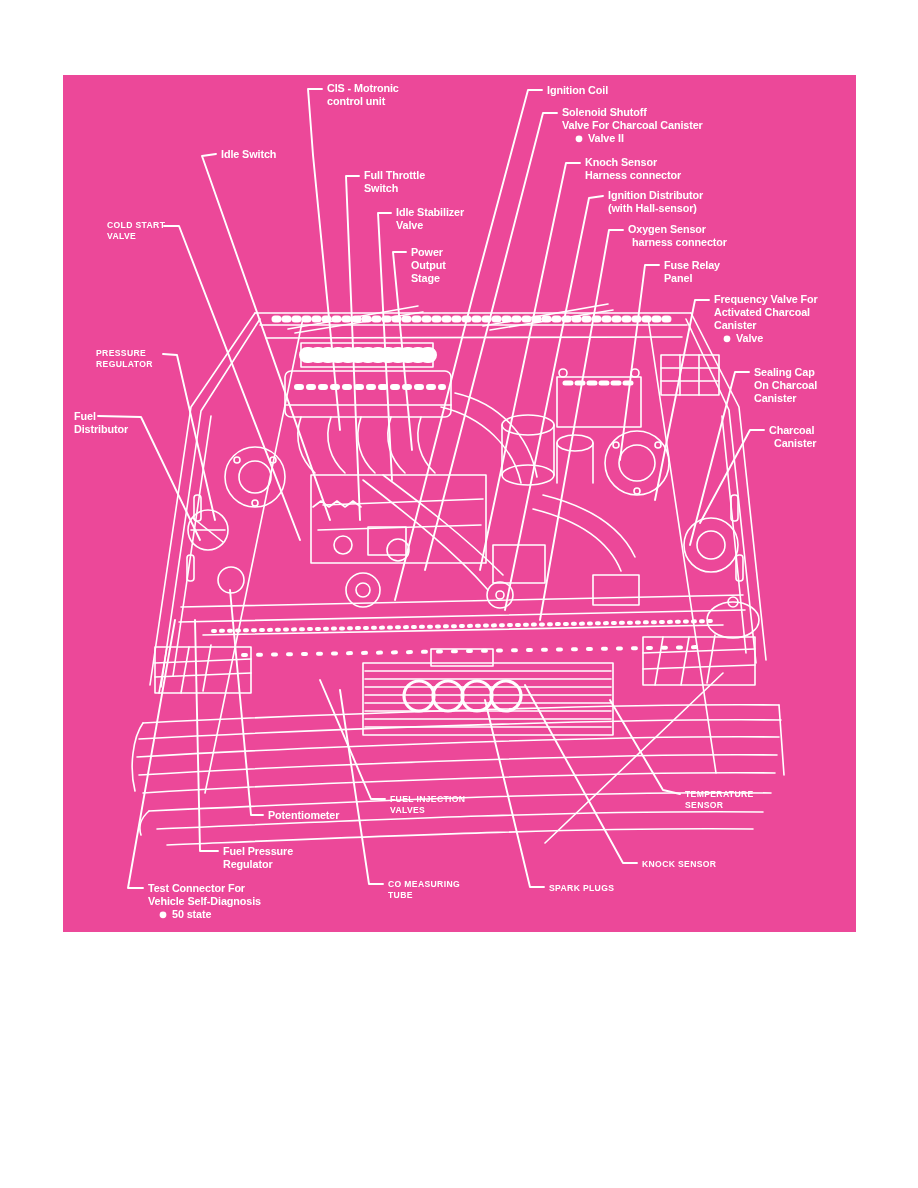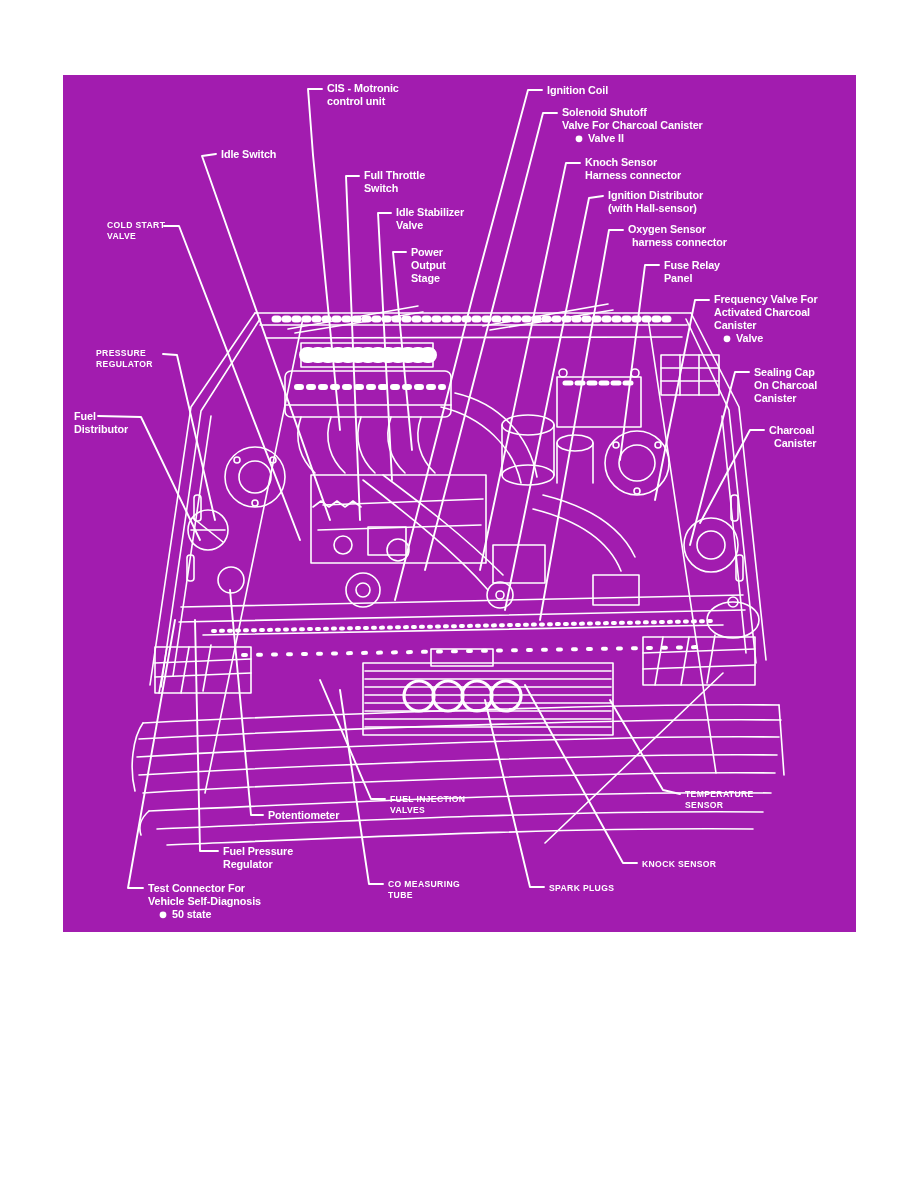--- a/index.html
+++ b/index.html
@@ -3,21 +3,21 @@
 <meta charset="utf-8">
 <style>
   html,body{margin:0;padding:0;}
   body{
     width:918px;height:1188px;position:relative;
     background:#ffffff;
     font-family:"Liberation Sans","DejaVu Sans",sans-serif;
   }
   .frame{
     position:absolute;left:63px;top:75px;width:793px;height:857px;
-    background:#a21caf;overflow:hidden;text-align:center;
+    background:#ec4899;overflow:hidden;text-align:center;
   }
   svg{display:block;}
   #engine-art{stroke:#ffffff;fill:none;stroke-width:1.6;stroke-linecap:round;stroke-linejoin:round;}
   #labels-layer polyline{stroke:#ffffff;stroke-width:1.9;fill:none;stroke-linecap:round;stroke-linejoin:round;}
   .lbl-normal{fill:#ffffff;font-size:10.8px;font-weight:bold;letter-spacing:-0.1px;}
   .lbl-small{fill:#ffffff;font-size:8.6px;font-weight:bold;letter-spacing:0.35px;}
   .bullet{fill:#ffffff;stroke:none;}
 </style>
 </head>
 <body>

